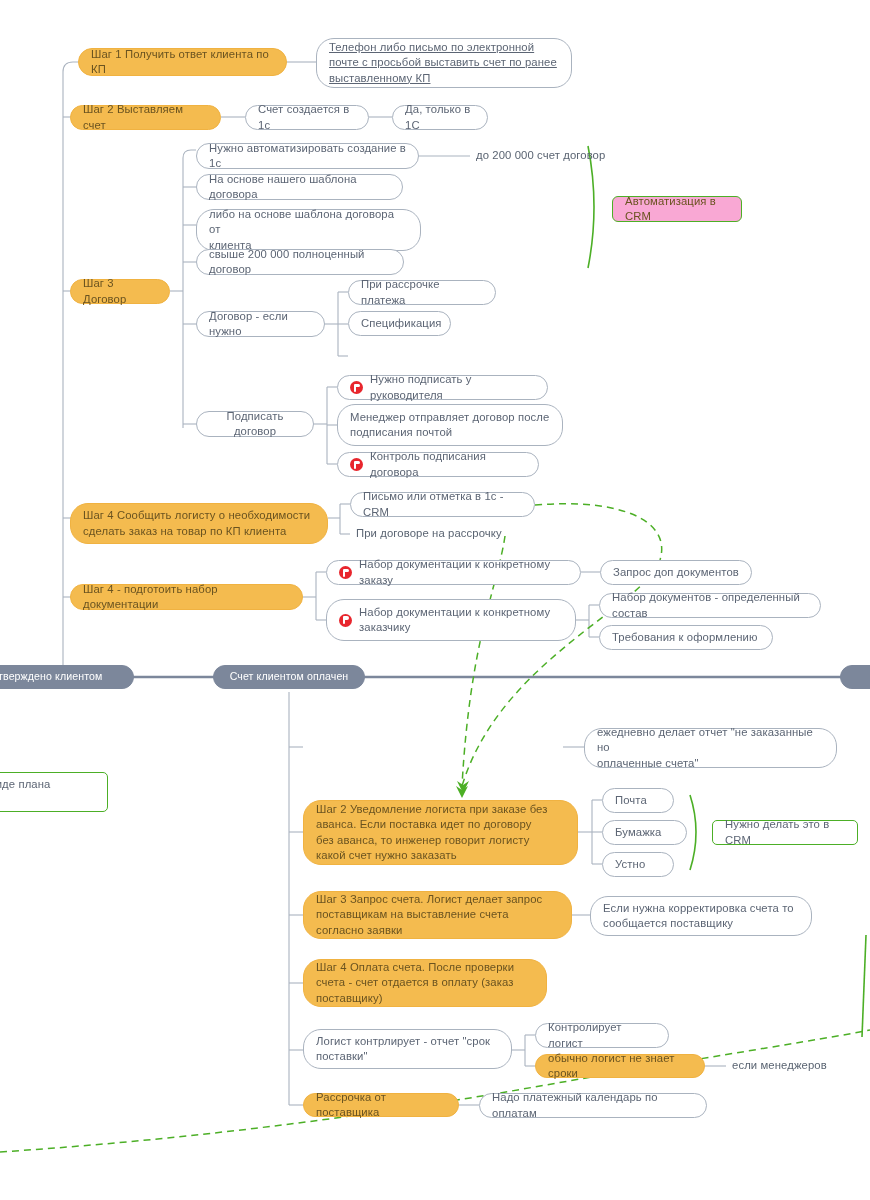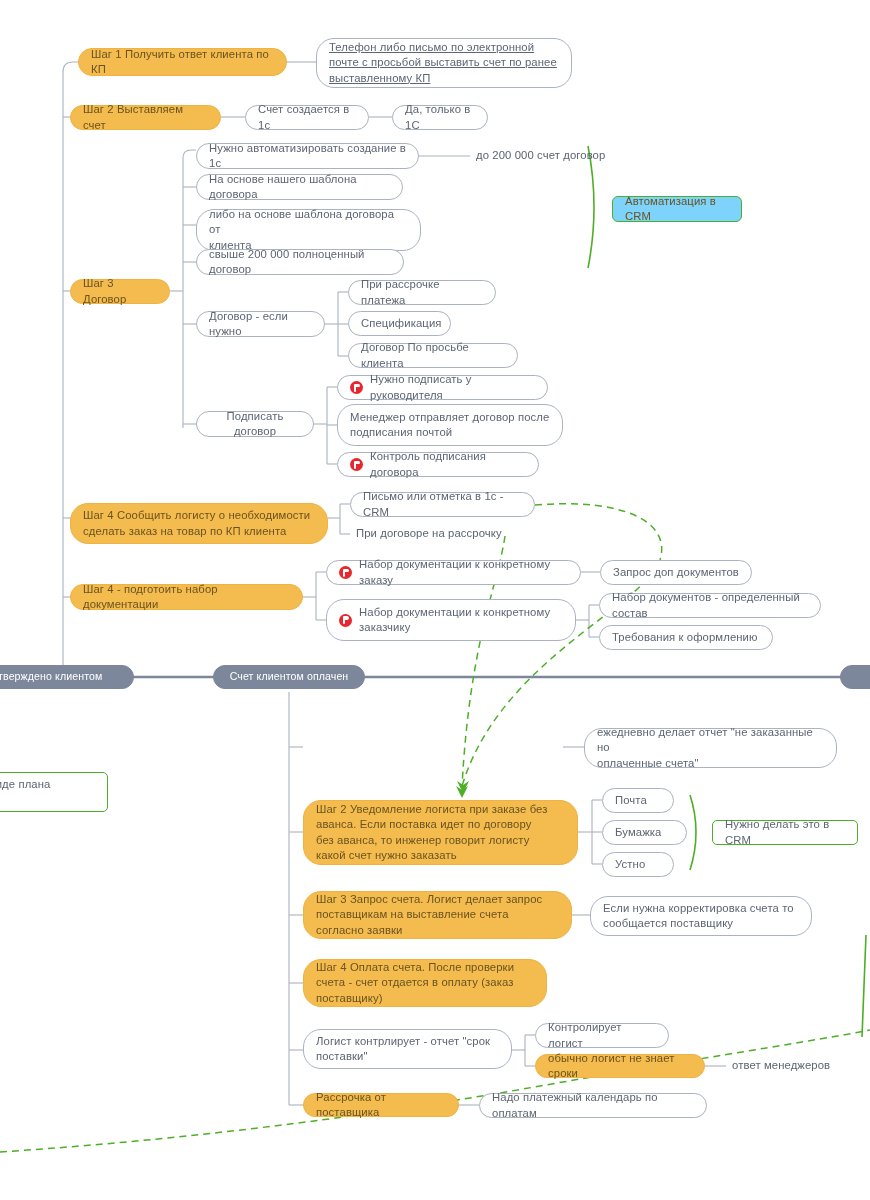--- a/index.html
+++ b/index.html
@@ -15,21 +15,21 @@
     position:absolute;box-sizing:border-box;
     display:flex;align-items:center;
     border-radius:18px;
     font-size:11.3px;line-height:15.5px;
     letter-spacing:.1px;
     padding:6px 12px;
     white-space:pre-line;
   }
   .node.plain{background:#ffffff;border:1px solid #aab3bf;color:#5c6574;}
   .node.orange{background:#f4bb4f;border:1px solid #f0b241;color:#6a5320;}
-  .node.orange-green{background:#7dd3fc;border:1.6px solid #4caf26;color:#6a5320;}
+  .node.orange-green{background:#f9a8d4;border:1.6px solid #4caf26;color:#6a5320;}
   .node.green-out{background:#ffffff;border:1.6px solid #4caf26;color:#5c6574;}
   .node.gray{background:#7c879b;border:1px solid #7c879b;color:#ffffff;
              border-radius:16px;font-size:10.6px;}
   .node.bare{border:none;background:transparent;padding:6px 6px;}
 
   .ic{
     width:13px;height:13px;border-radius:50%;
     background:#e8262d;flex:0 0 13px;margin-right:7px;
     position:relative;display:inline-block;
   }
@@ -193,23 +193,20 @@
 
   <div class="node plain" style="left:196px;top:311px;width:129px;height:26px;">
     <span class="lbl">Договор - если нужно</span>
   </div>
   <div class="node plain" style="left:348px;top:280px;width:148px;height:25px;">
     <span class="lbl">При рассрочке платежа</span>
   </div>
   <div class="node plain" style="left:348px;top:311px;width:103px;height:25px;">
     <span class="lbl">Спецификация</span>
   </div>
-  <div class="node plain" style="left:348px;top:343px;width:170px;height:25px;">
-    <span class="lbl">Договор По просьбе клиента</span>
-  </div>
 
   <div class="node plain" style="left:196px;top:411px;width:118px;height:26px;text-align:center;">
     <span class="lbl">Подписать договор</span>
   </div>
   <div class="node plain" style="left:337px;top:375px;width:211px;height:25px;">
     <span class="ic"></span>
     <span class="lbl">Нужно подписать у руководителя</span>
   </div>
   <div class="node plain" style="left:337px;top:452px;width:202px;height:25px;">
     <span class="ic"></span>
@@ -309,21 +306,21 @@
     <span class="lbl">Логист контрлирует - отчет "срок
 поставки"</span>
   </div>
   <div class="node plain" style="left:535px;top:1023px;width:134px;height:25px;">
     <span class="lbl">Контролирует логист</span>
   </div>
   <div class="node orange" style="left:535px;top:1054px;width:170px;height:24px;">
     <span class="lbl">обычно логист не знает сроки</span>
   </div>
   <div class="node bare" style="left:726px;top:1054px;width:130px;height:24px;">
-    <span class="lbl">ответ менеджеров</span>
+    <span class="lbl">если менеджеров</span>
   </div>
 
   <div class="node orange" style="left:303px;top:1093px;width:156px;height:24px;">
     <span class="lbl">Рассрочка от поставщика</span>
   </div>
   <div class="node plain" style="left:479px;top:1093px;width:228px;height:25px;">
     <span class="lbl">Надо платежный календарь по оплатам</span>
   </div>
 
   <div class="node green-out" style="left:-62px;top:772px;width:170px;height:40px;border-radius:5px;">

